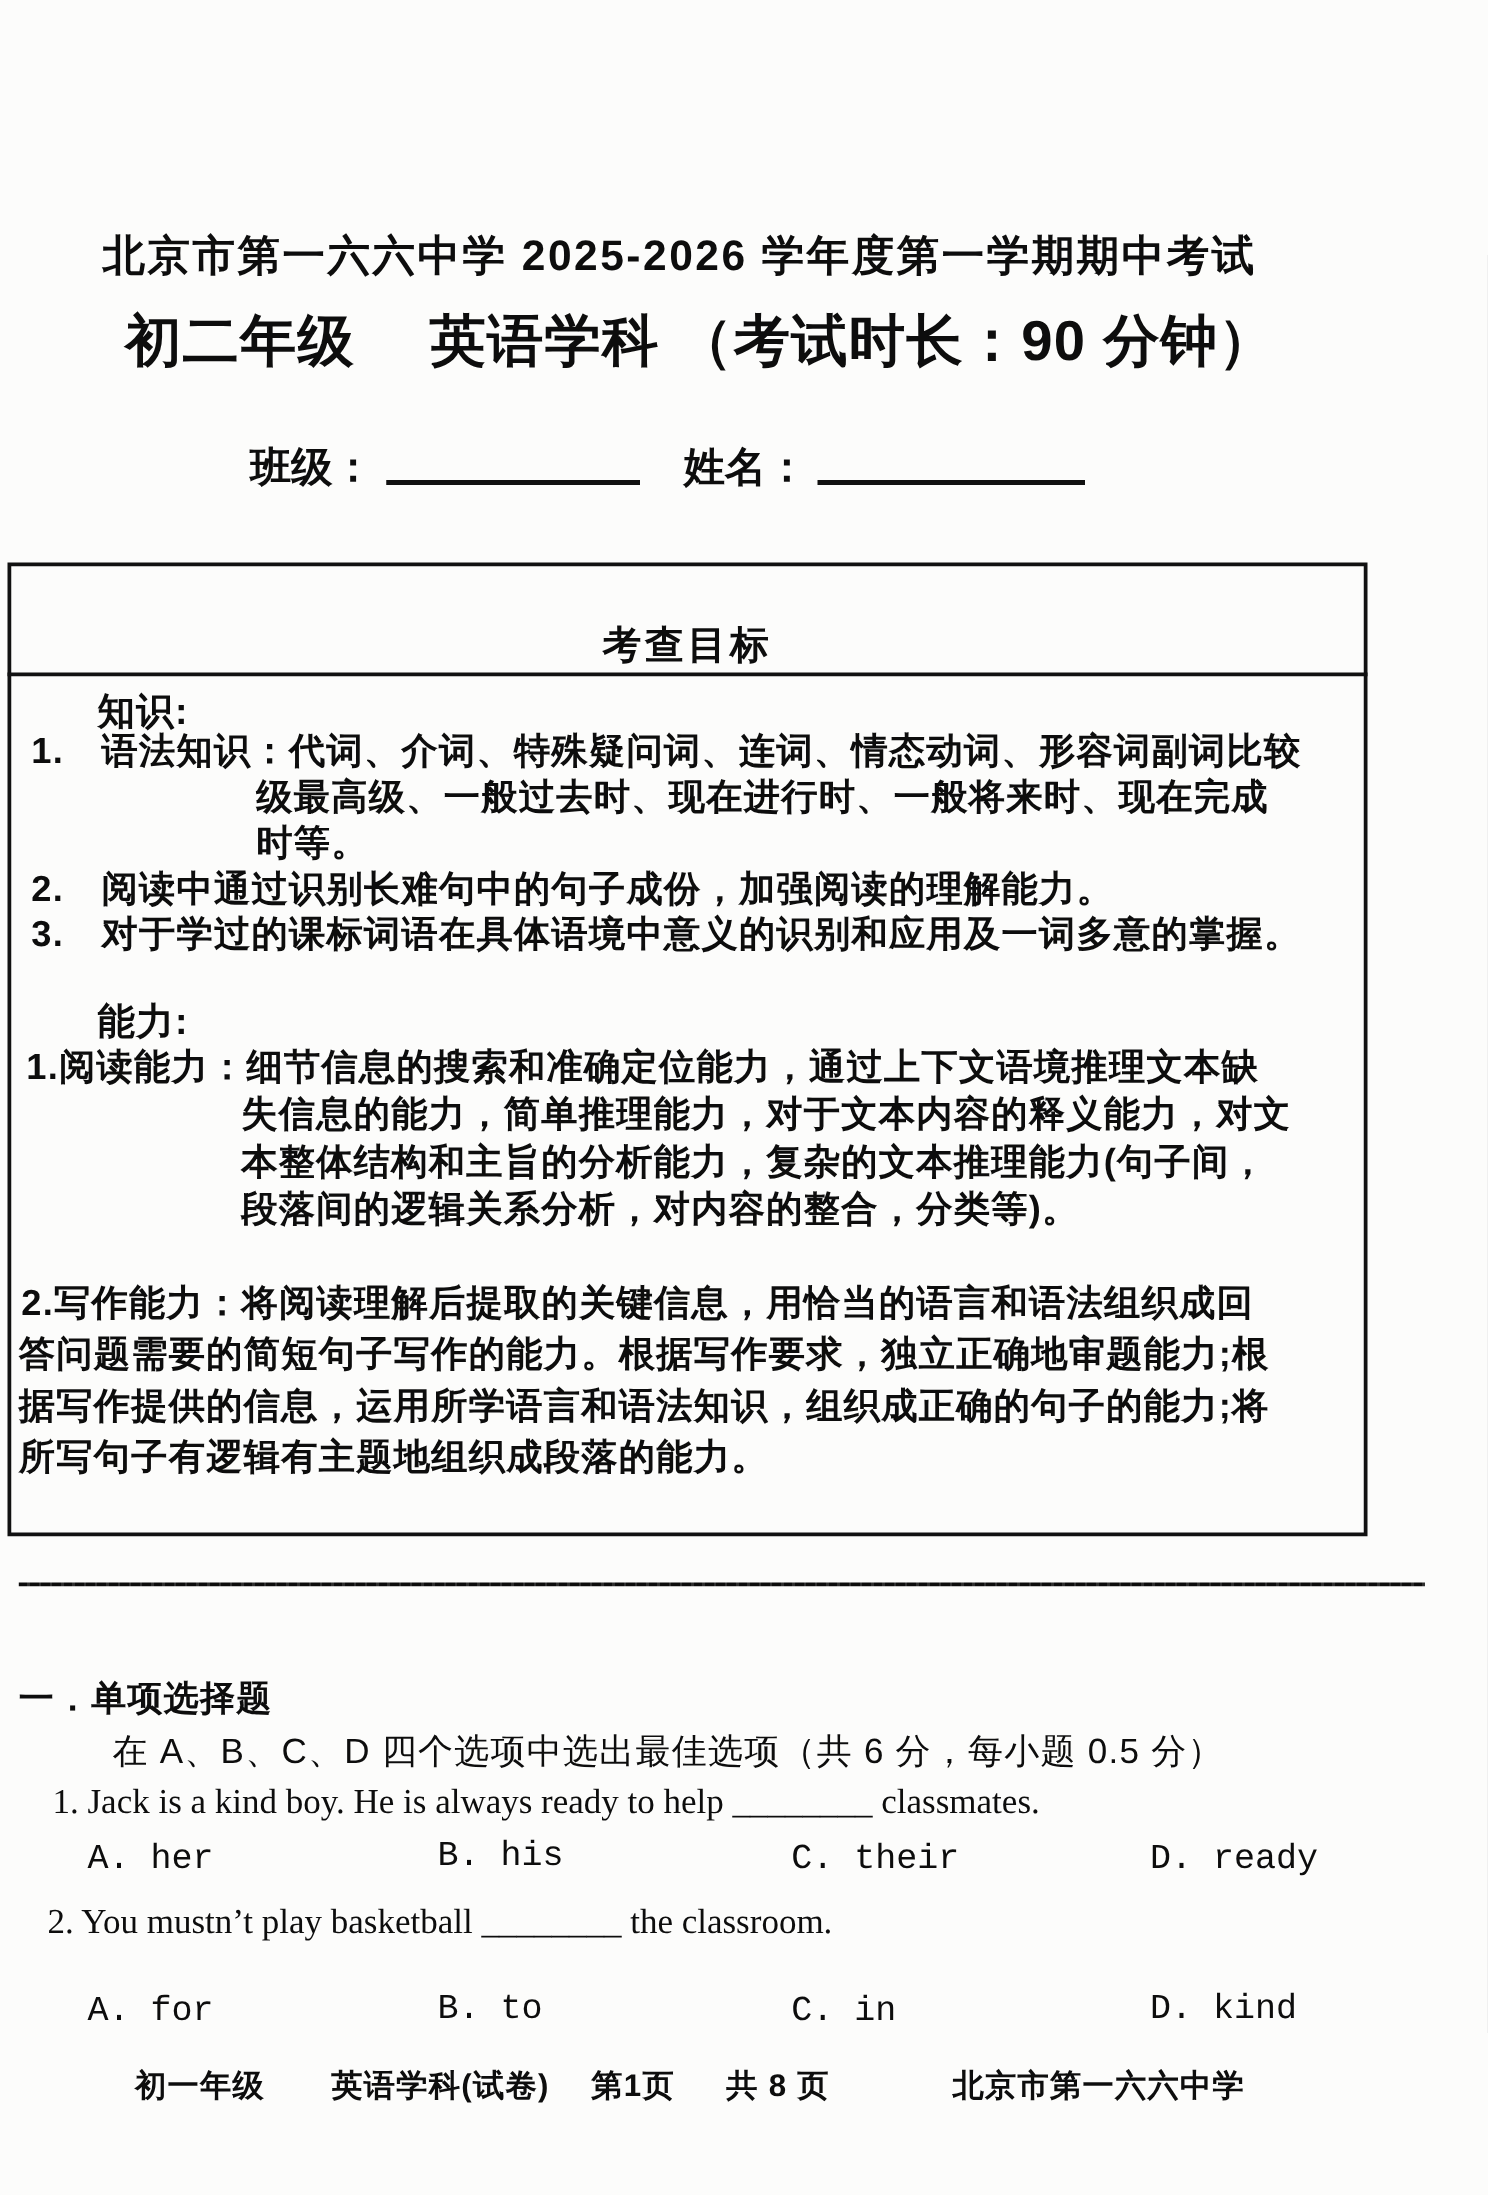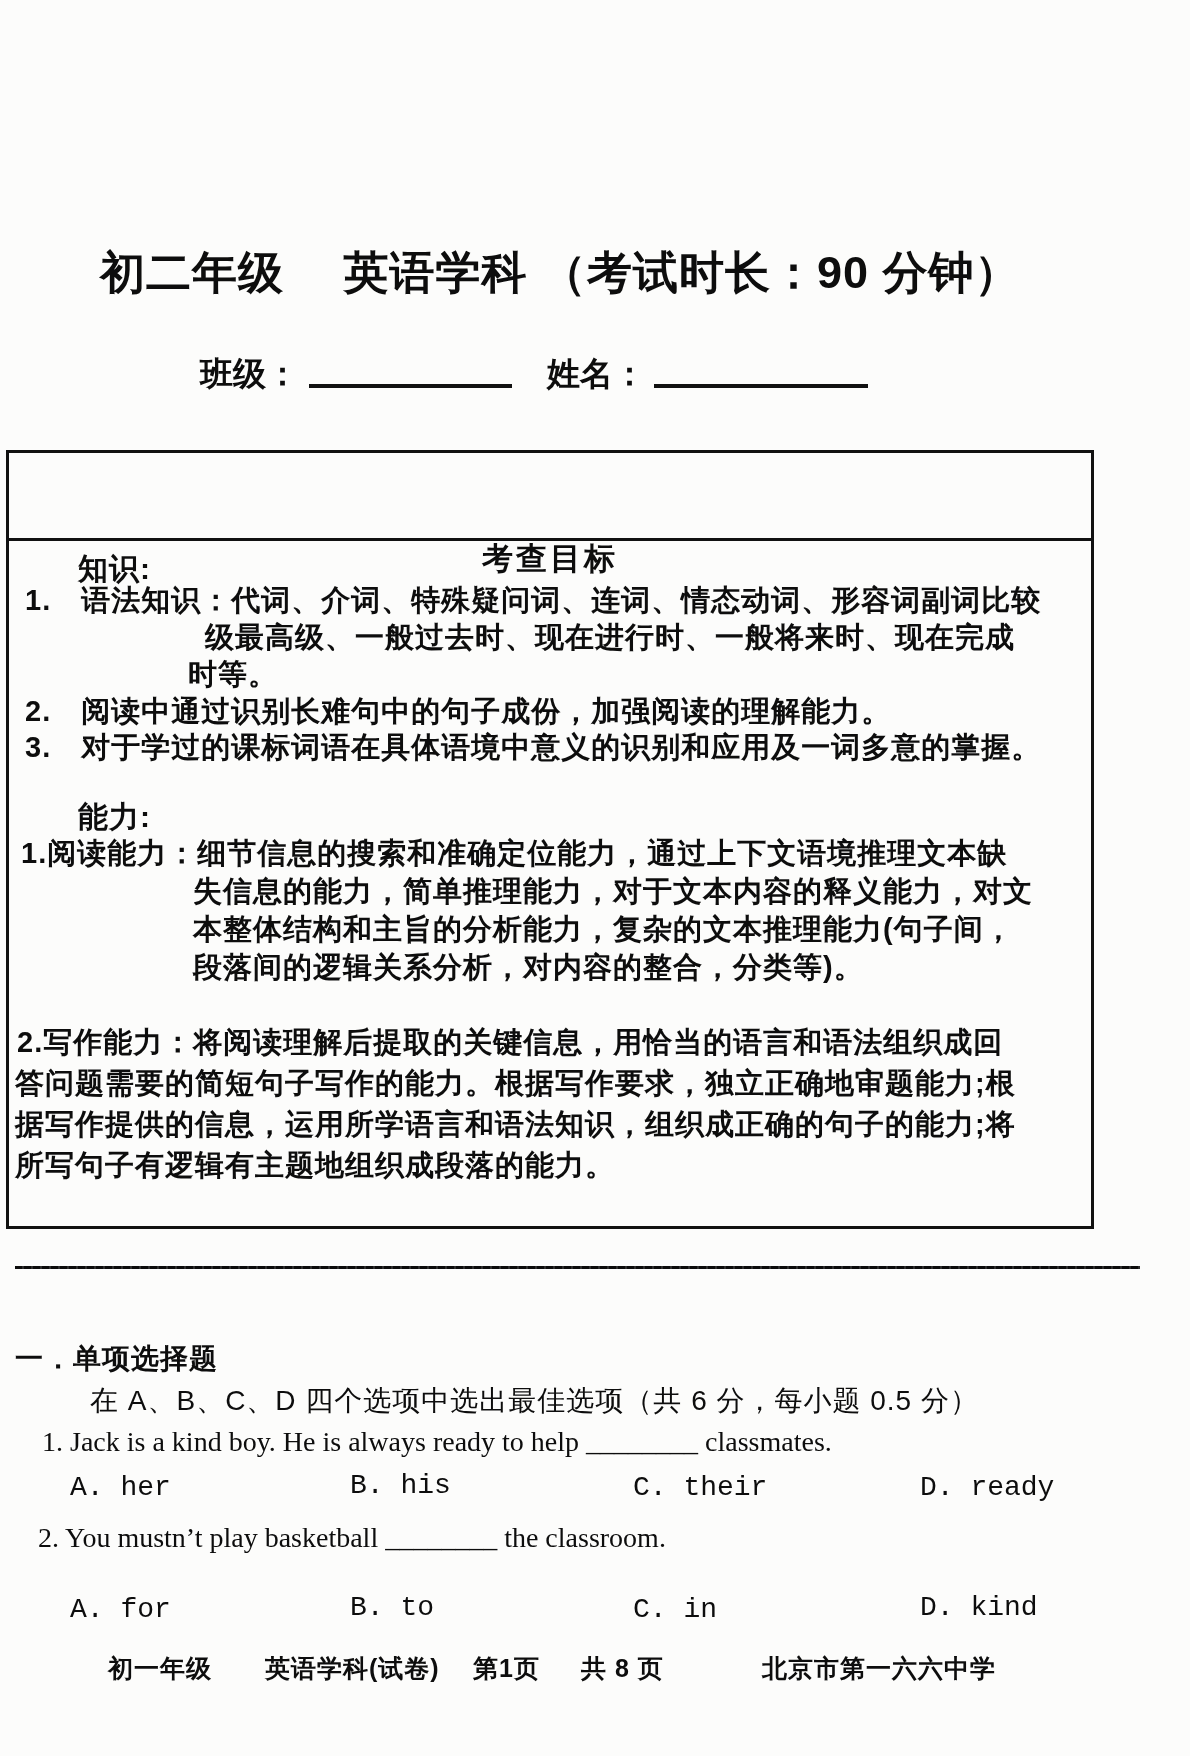--- a/index.html
+++ b/index.html
@@ -24,21 +24,21 @@
   .idlabel{font-size:33px;font-weight:700;top:352px;}
   .blankline{top:384px;height:4px;background:#111;}
   .objbox{
     position:absolute;left:6px;top:450px;
     width:1088px;height:779px;
     border:3px solid #111;
     box-sizing:border-box;
   }
   .objheader{
     position:absolute;left:0;top:42px;width:100%;
-    text-align:center;font-size:31px;font-weight:700;letter-spacing:3px;margin-top:43px;
+    text-align:center;font-size:31px;font-weight:700;letter-spacing:3px;
   }
   .objsep{
     position:absolute;left:-3px;top:85px;width:1088px;height:3px;background:#111;
   }
   .boxline{
     position:absolute;white-space:nowrap;
     font-size:29px;font-weight:700;letter-spacing:1px;text-align:right;
   }
   .subhead{font-size:30px;font-weight:700;}
   .wavy{
@@ -65,38 +65,39 @@
   .footitem{
     top:1652px;
     font-size:25px;font-weight:700;letter-spacing:1px;
   }
 </style>
 </head>
 <body>
 
 <div class="page">
 
+  <div class="abs title1">北京市第一六六中学 2025-2026 学年度第一学期期中考试</div>
   <div class="abs title2">初二年级　 英语学科 （考试时长：90 分钟）</div>
 
   <div>
     <span class="abs idlabel" style="left:200px">班级：</span>
     <span class="abs blankline" style="left:309px;width:203px"></span>
     <span class="abs idlabel" style="left:547px">姓名：</span>
     <span class="abs blankline" style="left:654px;width:214px"></span>
   </div>
 
   <div class="objbox">
     <div class="objheader">考查目标</div>
     <div class="objsep"></div>
 
     <div class="boxline subhead" style="left:69px;top:96px">知识:</div>
 
     <div class="boxline" style="left:16px;top:128px">1.　语法知识：代词、介词、特殊疑问词、连词、情态动词、形容词副词比较</div>
     <div class="boxline" style="left:196px;top:165px">级最高级、一般过去时、现在进行时、一般将来时、现在完成</div>
-    <div class="boxline" style="left:179px;top:202px">时等。</div>
+    <div class="boxline" style="left:196px;top:202px">时等。</div>
     <div class="boxline" style="left:16px;top:239px">2.　阅读中通过识别长难句中的句子成份，加强阅读的理解能力。</div>
     <div class="boxline" style="left:16px;top:275px">3.　对于学过的课标词语在具体语境中意义的识别和应用及一词多意的掌握。</div>
 
     <div class="boxline subhead" style="left:69px;top:344px">能力:</div>
 
     <div class="boxline" style="left:12px;top:381px">1.阅读能力：细节信息的搜索和准确定位能力，通过上下文语境推理文本缺</div>
     <div class="boxline" style="left:184px;top:419px">失信息的能力，简单推理能力，对于文本内容的释义能力，对文</div>
     <div class="boxline" style="left:184px;top:457px">本整体结构和主旨的分析能力，复杂的文本推理能力(句子间，</div>
     <div class="boxline" style="left:184px;top:495px">段落间的逻辑关系分析，对内容的整合，分类等)。</div>
 

